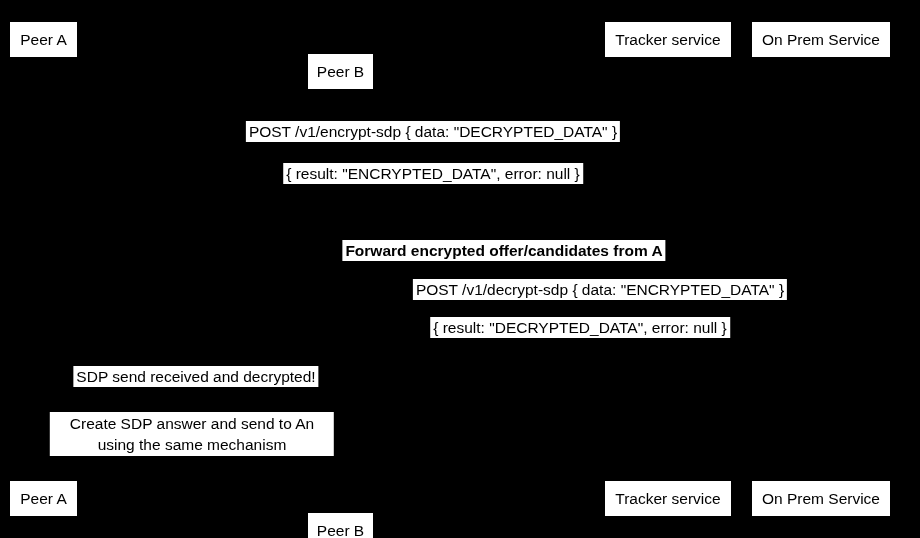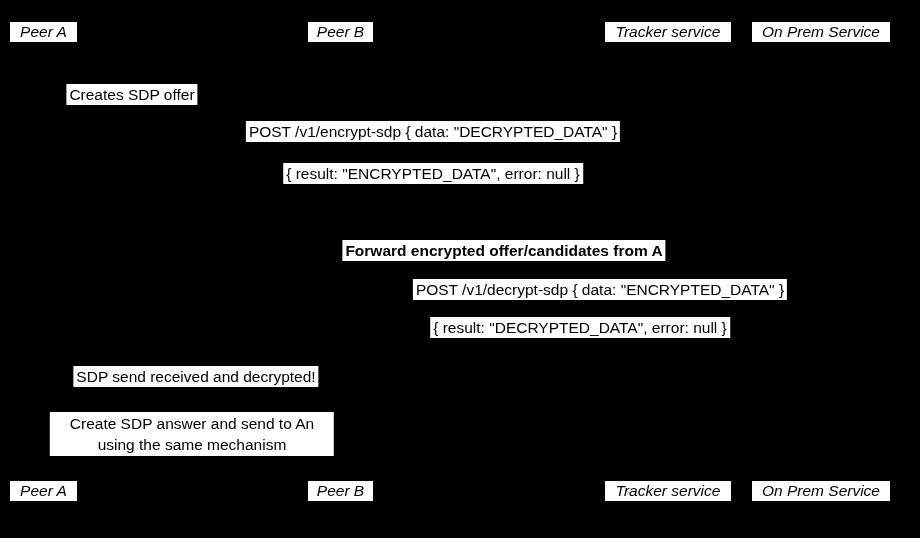--- a/index.html
+++ b/index.html
@@ -6,34 +6,33 @@
   .stage {
     position: relative;
     width: 920px;
     height: 538px;
     background: var(--bg, #000000);
     font-family: "Liberation Sans", sans-serif;
     overflow: hidden;
   }
   .actor {
     position: absolute;
-    height: 20px;
+    height: 35px;
     background: var(--box, #ffffff);
     color: var(--ink, #000000);
     display: flex;
     align-items: center;
     justify-content: center;
     font-size: 15.5px;
     white-space: nowrap;
-    font-style: italic;
   }
   .row-top    { top: 22px; }
   .row-bottom { top: 481px; }
   .p1 { left: 10px;  width: 67px;  }
-  .p2 { left: 308px; width: 65px;  }
+  .p2 { left: 308px; width: 65px; margin-top: 32px;  }
   .p3 { left: 605px; width: 126px; }
   .p4 { left: 752px; width: 138px; }
   .msg {
     position: absolute;
     background: var(--box, #ffffff);
     color: var(--ink, #000000);
     font-size: 15.5px;
     line-height: 21px;
     height: 21px;
     padding: 0 3px;
@@ -59,21 +58,20 @@
 </head>
 <body>
 
 <div class="stage">
 
   <div class="actor row-top p1">Peer A</div>
   <div class="actor row-top p2">Peer B</div>
   <div class="actor row-top p3">Tracker service</div>
   <div class="actor row-top p4">On Prem Service</div>
 
-  <div class="msg m1">Creates SDP offer</div>
   <div class="msg m2">POST /v1/encrypt-sdp { data: "DECRYPTED_DATA" }</div>
   <div class="msg m3">{ result: "ENCRYPTED_DATA", error: null }</div>
   <div class="msg m5">Forward encrypted offer/candidates from A</div>
   <div class="msg m6">POST /v1/decrypt-sdp { data: "ENCRYPTED_DATA" }</div>
   <div class="msg m7">{ result: "DECRYPTED_DATA", error: null }</div>
   <div class="msg m8">SDP send received and decrypted!</div>
   <div class="msg multiline">
     <div>Create SDP answer and send to An</div>
     <div>using the same mechanism</div>
   </div>

